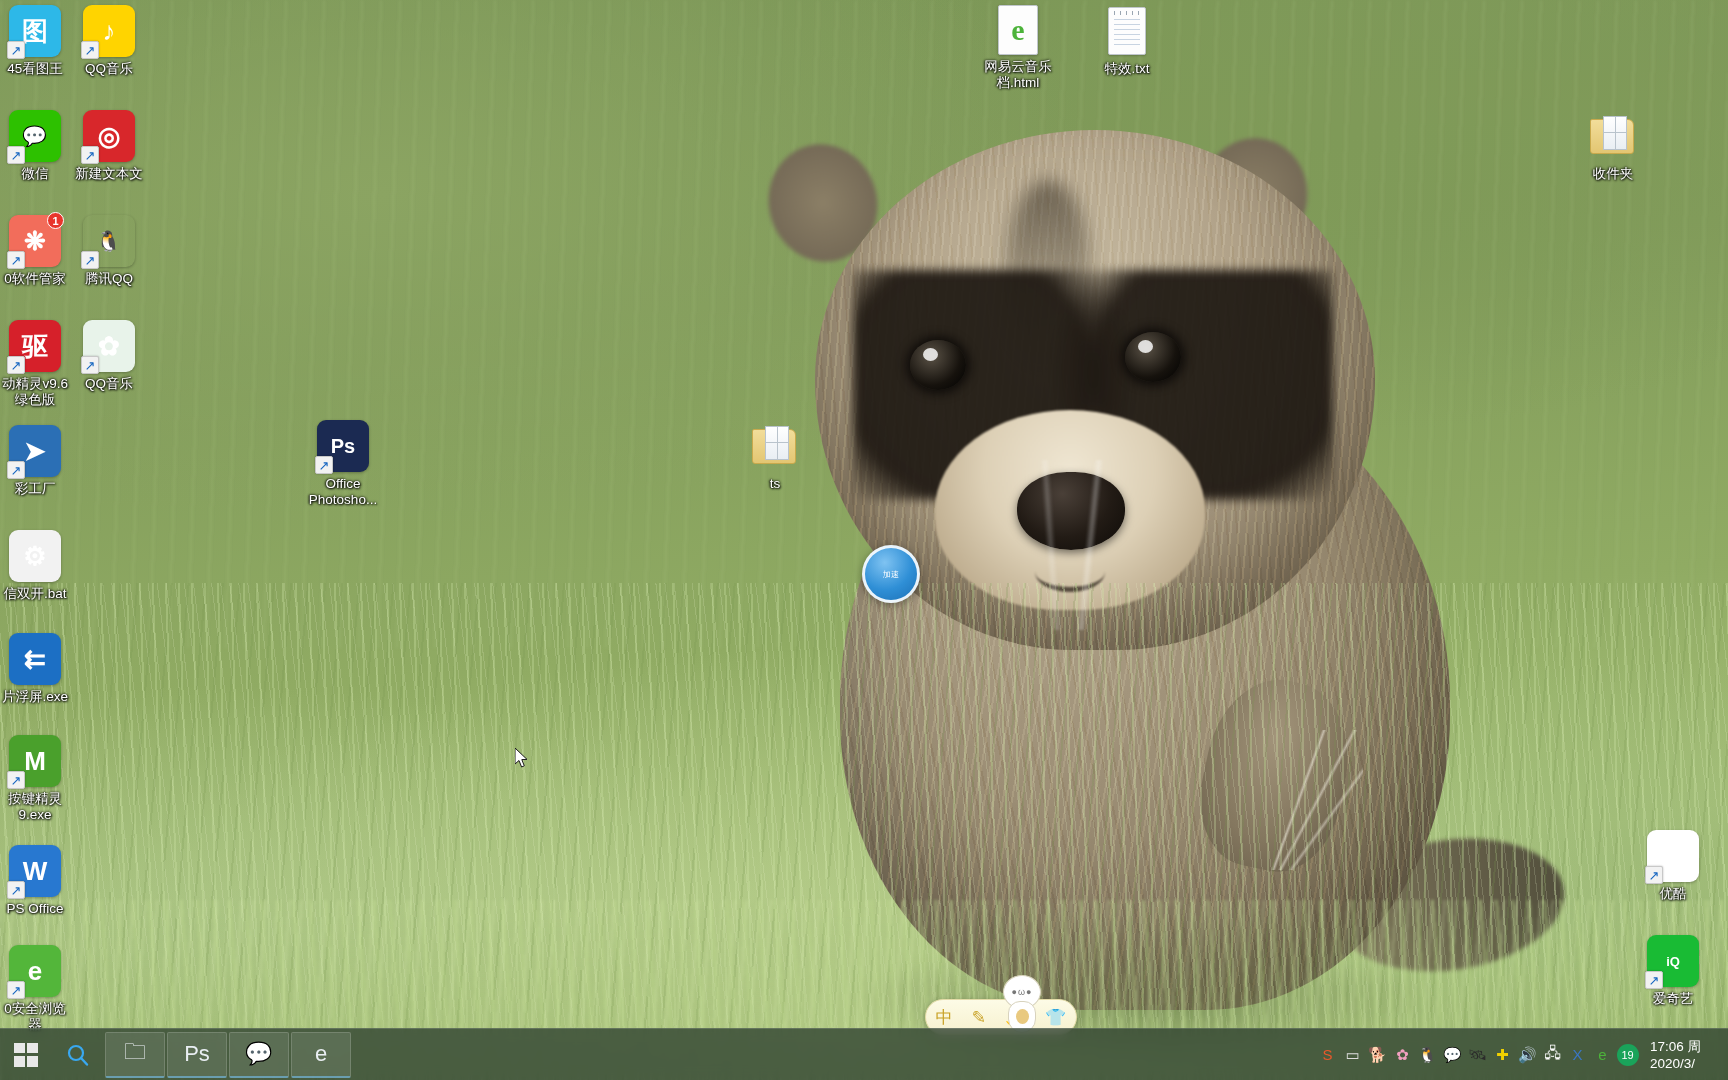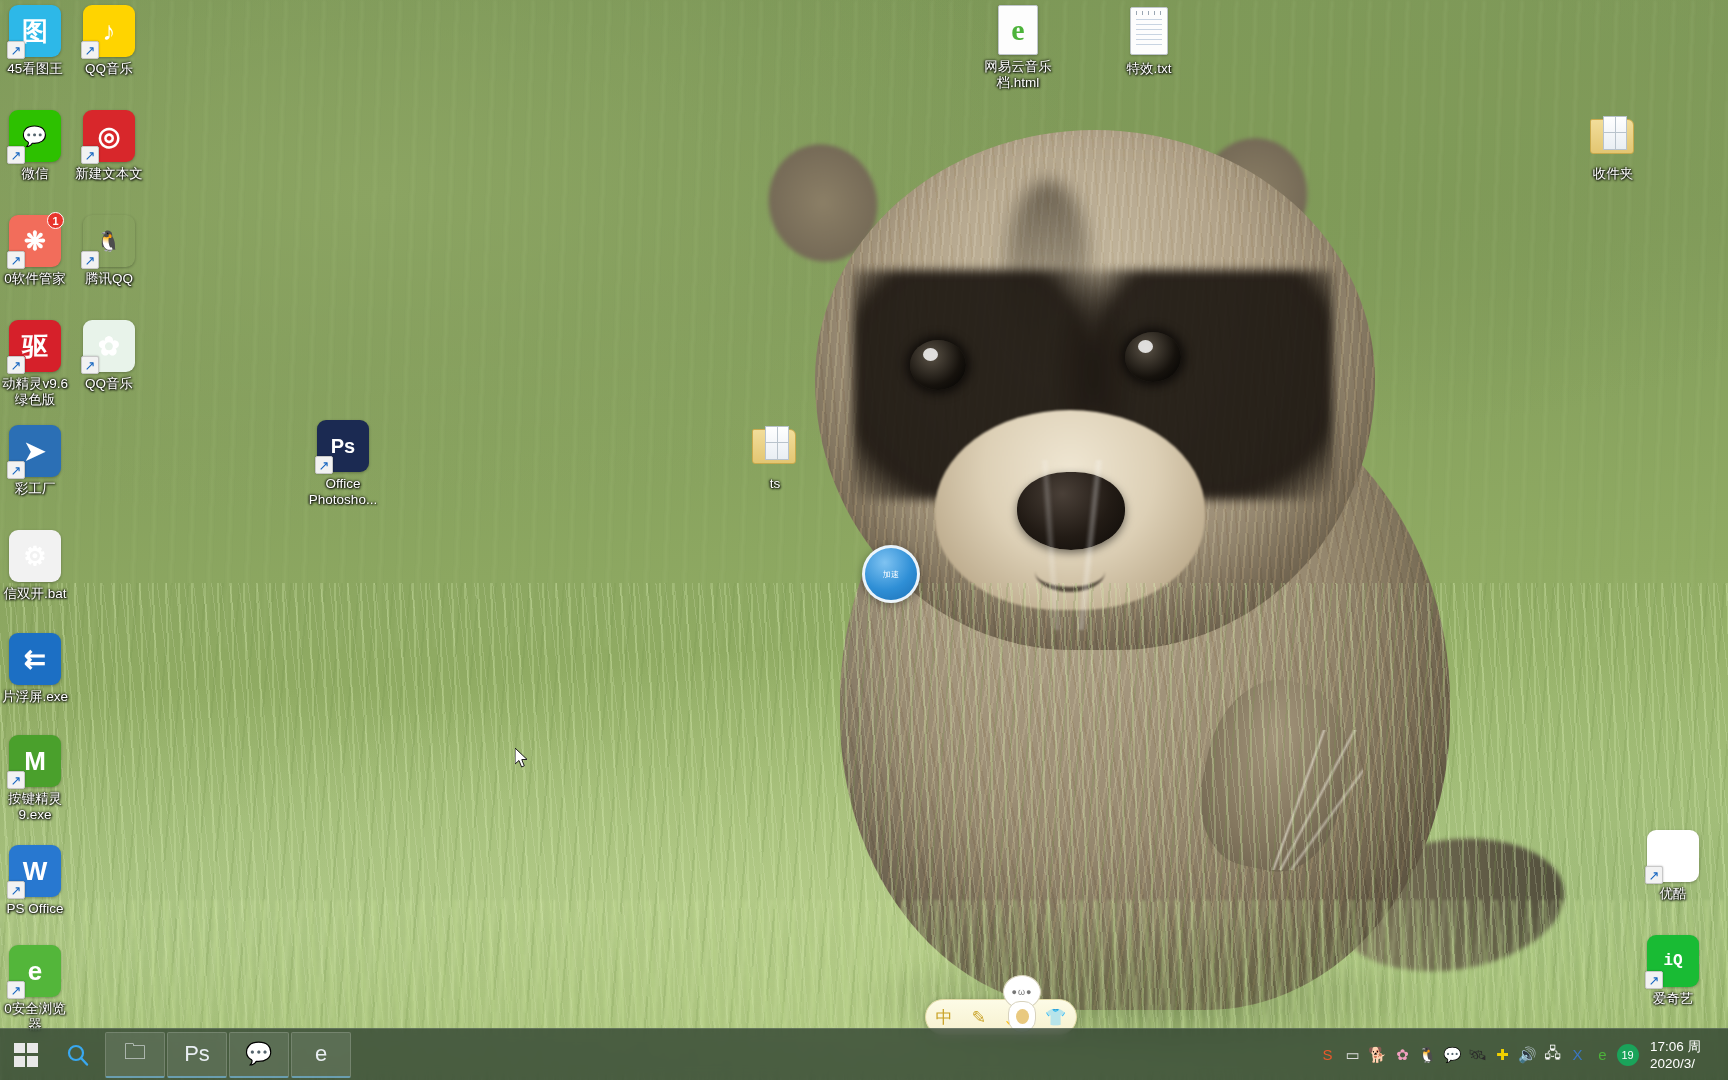--- a/index.html
+++ b/index.html
@@ -493,21 +493,21 @@
       </div>
       <div class="icon" style="left: 965px; top: 5px;">
         <div class="glyph" style="background:#fdfdfd;border:1px solid #c0c6cc;border-radius:2px;width:40px;height:50px;">
           <span style="color:#4cb33a;font-size:30px;font-family:'Liberation Serif',serif;">e</span>
         </div>
         <div class="lbl">
           <div>网易云音乐</div>
           <div>档.html</div>
         </div>
       </div>
-      <div class="icon" style="left: 1096px; top: 5px;">
+      <div class="icon" style="left: 1074px; top: 5px;">
         <div class="glyph" style="background:transparent;box-shadow:none;">
           <div class="doc-glyph">
             <div class="rings"></div>
             <div class="lines"></div>
           </div>
         </div>
         <div class="lbl">
           <div>特效.txt</div>
         </div>
       </div>
@@ -537,21 +537,21 @@
         <div class="glyph" style="background:#ffffff;">
           <span style="font-size:26px;">U</span>
           <span class="shortcut"></span>
         </div>
         <div class="lbl">
           <div>优酷</div>
         </div>
       </div>
       <div class="icon" style="left: 1620px; top: 935px;">
         <div class="glyph" style="background:#19bb34;">
-          <span style="font-size:16px;font-family:Liberation Mono, monospace;">iQ</span>
+          <span style="font-size:13px;">iQ</span>
           <span class="shortcut"></span>
         </div>
         <div class="lbl">
           <div>爱奇艺</div>
         </div>
       </div>
     </div>
 
   <div class="ball">
     <span>加速</span>

